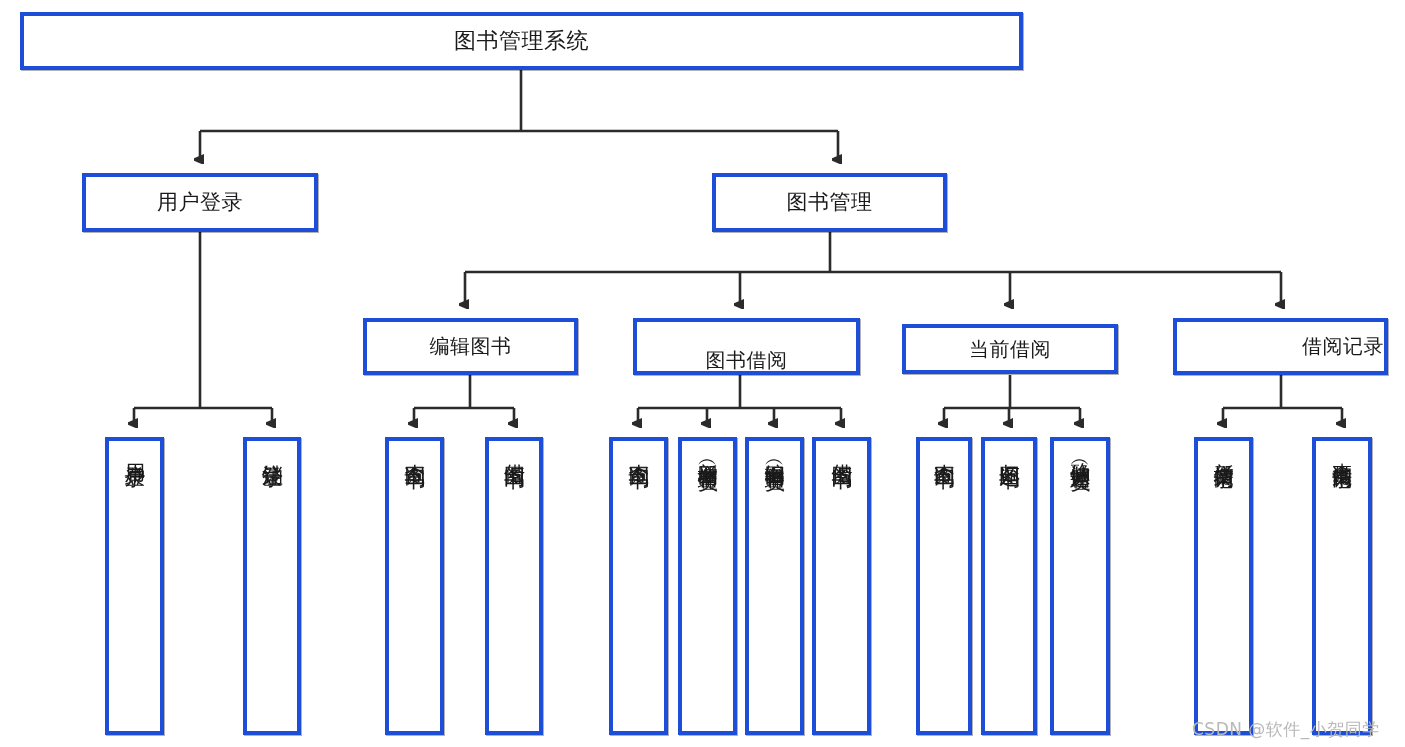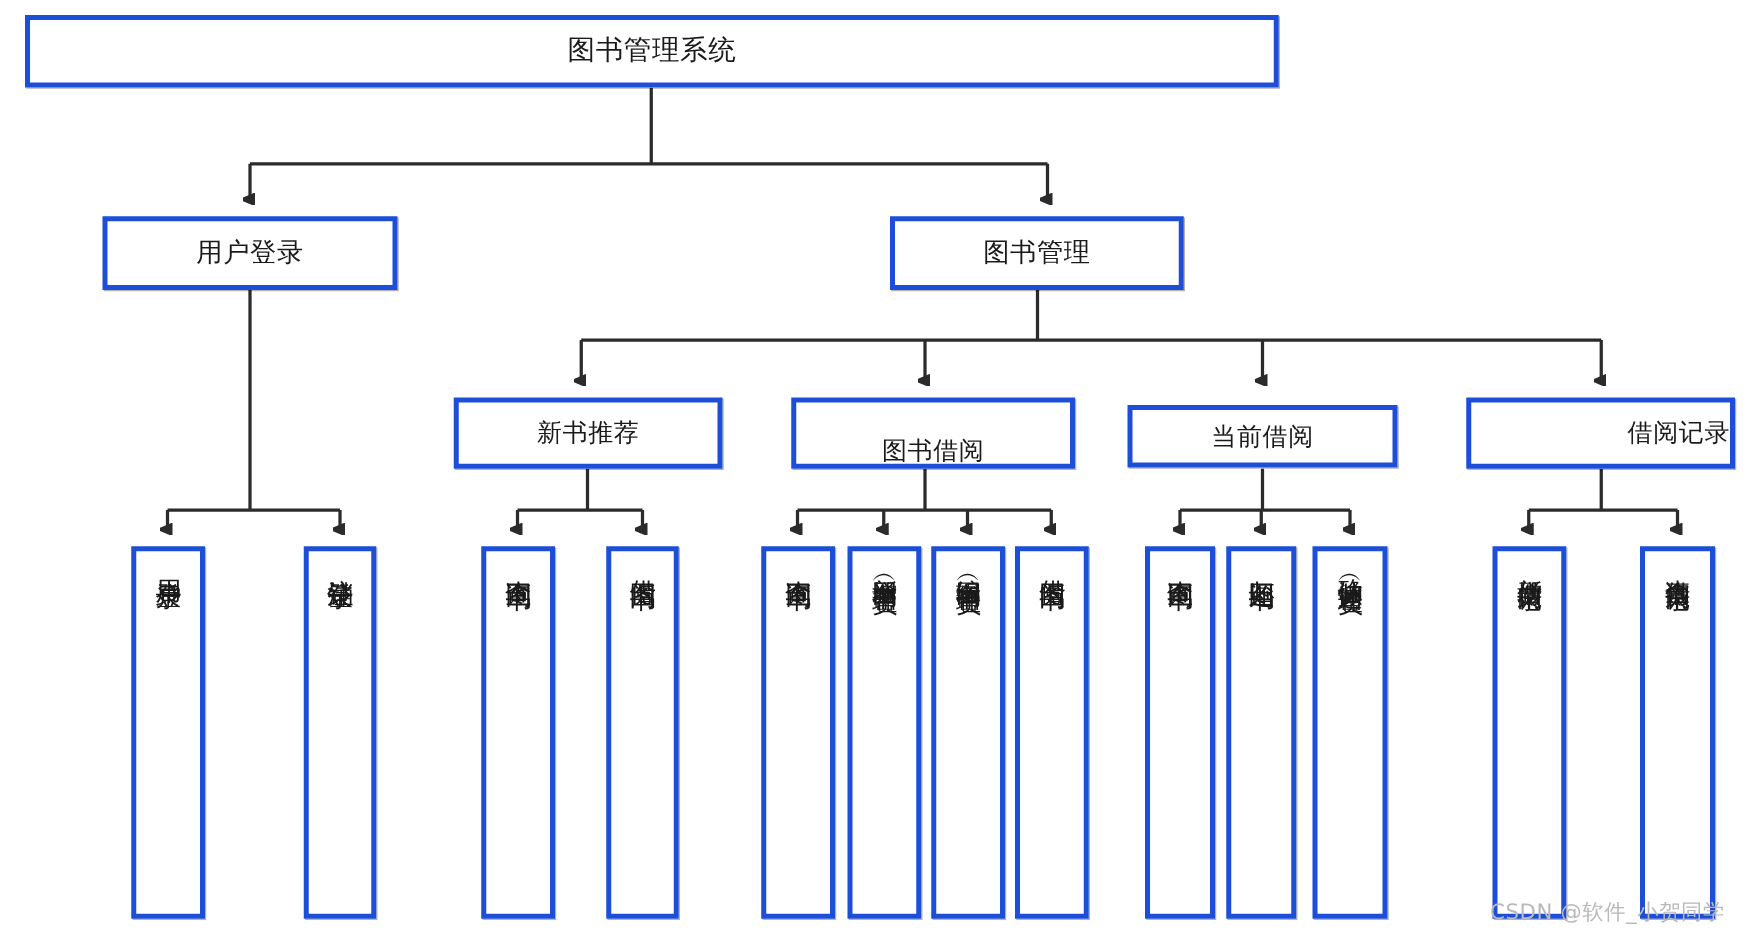--- a/index.html
+++ b/index.html
@@ -131,21 +131,21 @@
   <div id="level1-layer">
       <div class="node lvl1" style="left: 82px; top: 173px; width: 236px; height: 59px;">
         <span class="lbl">用户登录</span>
       </div>
       <div class="node lvl1" style="left: 712px; top: 173px; width: 235px; height: 59px;">
         <span class="lbl">图书管理</span>
       </div>
     </div>
   <div id="level2-layer">
       <div class="node lvl2" style="left: 363px; top: 318px; width: 215px; height: 57px;">
-        <span class="lbl">新书推荐</span>
+        <span class="lbl">编辑图书</span>
       </div>
       <div class="node lvl2" style="left: 633px; top: 318px; width: 227px; height: 57px; align-items: flex-end;">
         <span class="lbl">图书借阅</span>
       </div>
       <div class="node lvl2" style="left: 902px; top: 324px; width: 216px; height: 50px;">
         <span class="lbl">当前借阅</span>
       </div>
       <div class="node lvl2" style="left: 1173px; top: 318px; width: 215px; height: 57px; justify-content: flex-end;">
         <span class="lbl">借阅记录</span>
       </div>

